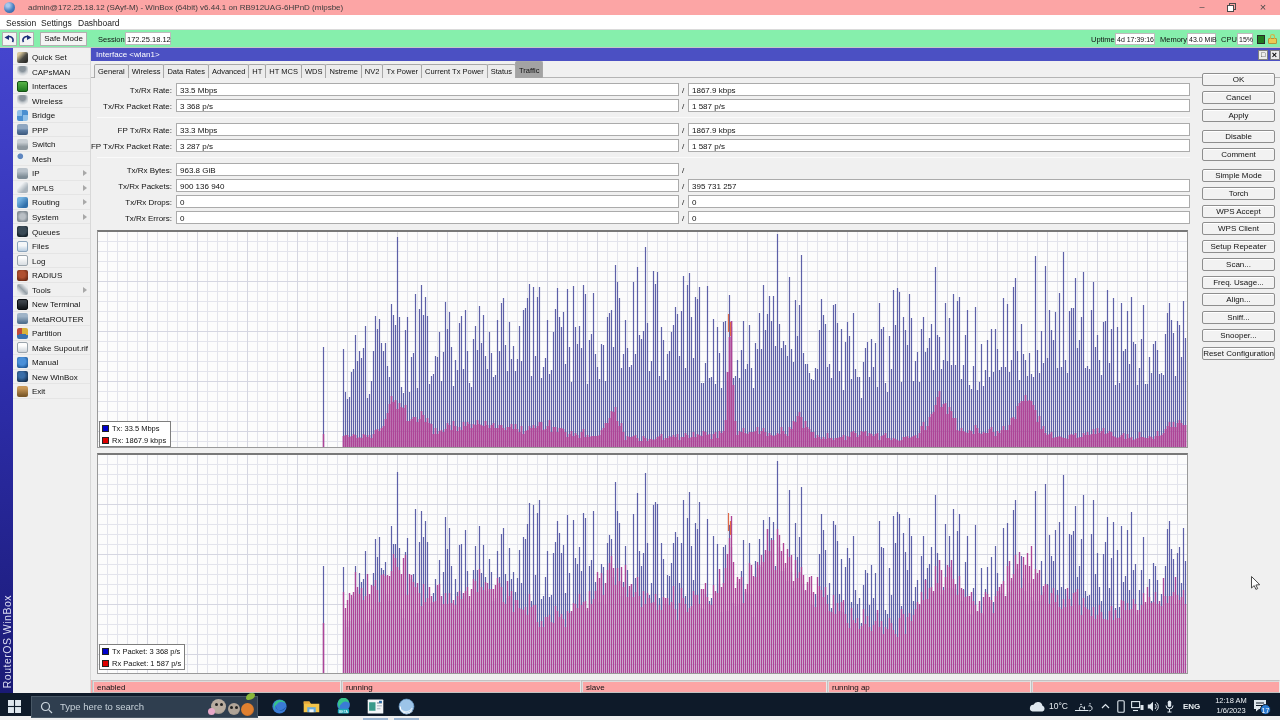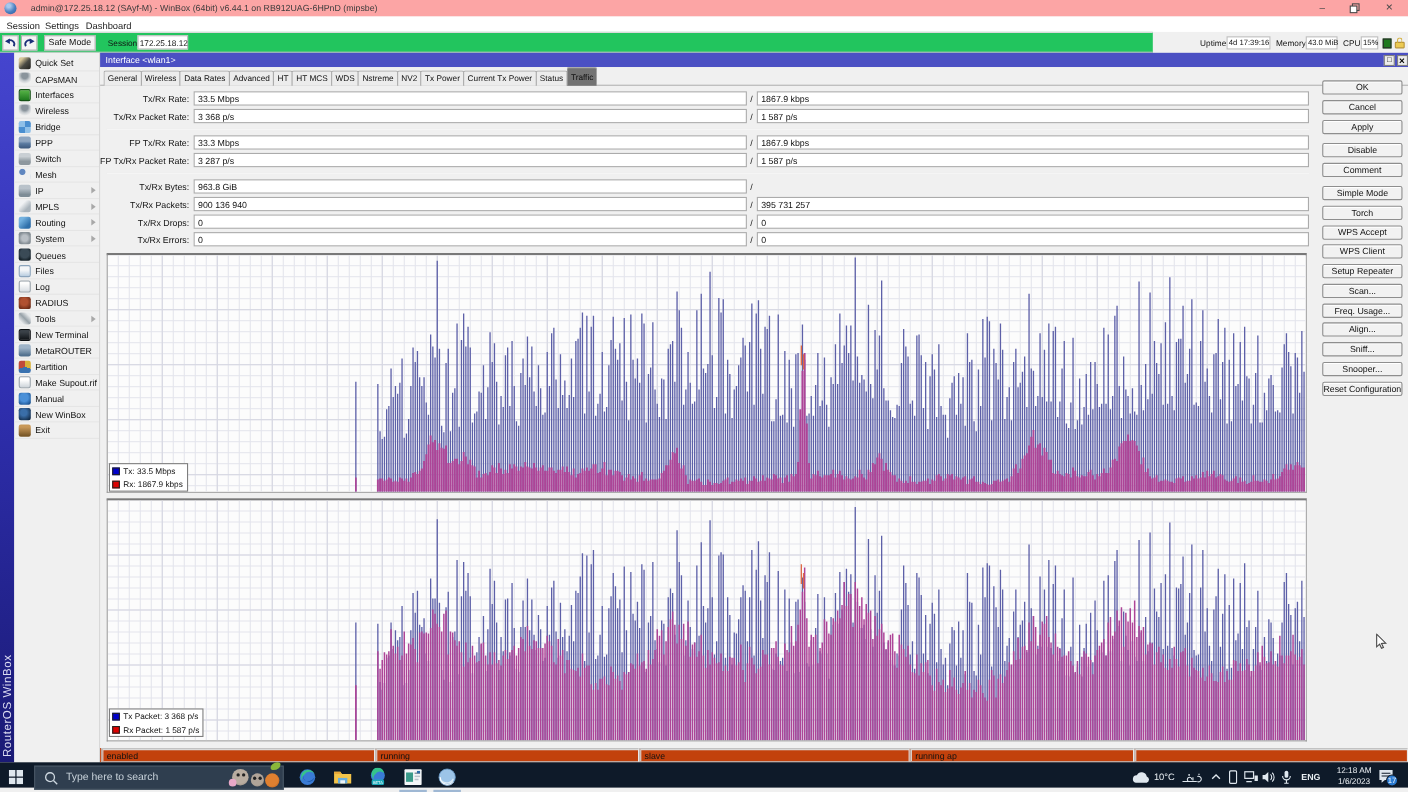--- a/index.html
+++ b/index.html
@@ -6,21 +6,21 @@
 
 #tbar{position:absolute;left:0;top:0;width:1280px;height:15px;background:#fca5a5}
 #tbar .ttl{position:absolute;left:28px;top:3px;color:#3c3c3c;font-size:8px}
 #globe{position:absolute;left:4px;top:2px;width:11px;height:11px;border-radius:50%;
  background:radial-gradient(circle at 35% 30%,#a8c8ec 15%,#4a7fc0 55%,#2a5a9a)}
 .wc{position:absolute;top:2px;width:14px;height:11px;color:#4a4a4a;font-size:9px;text-align:center;line-height:11px}
 
 #menu{position:absolute;left:0;top:15px;width:1280px;height:14px;background:#fff;color:#1a1a1a;font-size:8.5px}
 #menu span{position:absolute;top:3px}
 
-#tool{position:absolute;left:0;top:29px;width:1048px;height:19px;background:#22c55e;border-top:1px solid #dadada;border-bottom:1px solid #c6c6c6}
+#tool{position:absolute;left:0;top:29px;width:1280px;height:19px;background:#86efac;border-top:1px solid #dadada;border-bottom:1px solid #c6c6c6}
 .tbtn{position:absolute;top:2px;height:14px;background:#f4f4f4;border:1px solid #b0b0b0;text-align:center;color:#111;font-size:8px;line-height:12px}
 .tfield{position:absolute;top:3px;height:12px;background:#fff;border:1px solid #bcbcbc;font-size:7px;padding:2px 0 0 1px;color:#111;white-space:nowrap}
 .tlab{position:absolute;top:5px;color:#111;font-size:7.5px}
 
 #stripe{position:absolute;left:0;top:48px;width:13px;height:645px;background:linear-gradient(180deg,#4545ce 0%,#3030b2 45%,#1a1a75 100%)}
 #stripe span{position:absolute;bottom:5px;left:1px;writing-mode:vertical-rl;transform:rotate(180deg);color:#dcdcf2;font-size:10.5px;letter-spacing:.5px}
 
 #side{position:absolute;left:13px;top:48px;width:78px;height:645px;background:#f0f0f0;border-right:1px solid #d8d8d8}
 .sit{position:absolute;left:0;width:77px;height:14.5px;border-bottom:1px solid #e5e5e5;overflow:visible}
 .sic{position:absolute;left:4px;top:1.5px;width:11px;height:11px;border-radius:2px;display:block}
@@ -50,38 +50,38 @@
 .i-nwb{background:radial-gradient(circle at 42% 38%,#3a6ea8 30%,#122a46 85%)}
 .i-ext{background:linear-gradient(180deg,#c89858 20%,#7a5828 90%)}
 
 #wtitle{position:absolute;left:91px;top:48px;width:1189px;height:13px;background:#4b50c3;color:#fff;font-size:8px}
 #wtitle .t{position:absolute;left:5px;top:2px}
 .wtb{position:absolute;top:1.5px;width:10px;height:10px;background:#ececec;border:1px solid #808080;color:#000;
  font-size:7px;line-height:8px;text-align:center;font-weight:bold}
 #tabs{position:absolute;left:91px;top:61px;width:1189px;height:17px;background:#f0f0f0;border-bottom:1px solid #b4b4b4;white-space:nowrap;font-size:0;padding-left:3px}
 .tab{position:relative;display:inline-block;height:14px;margin-top:3px;padding:2px 3px 0 3px;background:#ececec;
  border:1px solid #a8a8a8;border-bottom:none;border-radius:2px 2px 0 0;margin-right:-1px;color:#111;vertical-align:top;font-size:7.5px}
-.tab.act{height:17px;margin-top:0;background:#737373;padding-top:4px;z-index:2}
+.tab.act{height:17px;margin-top:0;background:#a3a3a3;padding-top:4px;z-index:2}
 
 .frow{position:absolute;left:0;width:1280px;height:13px;font-size:8px}
 .flab{position:absolute;right:1108px;top:3px;color:#111;white-space:nowrap}
 .f1{position:absolute;left:176px;width:503px;height:13px;background:#fff;border:1px solid #ababab;padding:2px 0 0 3px;color:#111}
 .sl{position:absolute;left:682px;top:3px;color:#111}
 .f2{position:absolute;left:688px;width:502px;height:13px;background:#fff;border:1px solid #ababab;padding:2px 0 0 3px;color:#111}
 .gsep{position:absolute;left:97px;width:1093px;height:1px;background:#dcdcdc;border-bottom:1px solid #fafafa}
 
 .rbtn{position:absolute;left:1202px;width:73px;height:13px;background:#f2f2f2;border:1px solid #8e8e8e;border-radius:2px;
  text-align:center;line-height:11px;color:#111;box-shadow:inset 0 1px 0 #fff;font-size:8px;white-space:nowrap}
 
 .graph{position:absolute;left:97px;background:#fcfcfc;border:1px solid #9a9a9a;border-top:2px solid #787878}
 .legend{position:absolute;background:#fff;border:1px solid #7e7e7e;font-size:7.5px;color:#111;z-index:5}
 .legend .sq{display:inline-block;width:7px;height:7px;margin:0 3px -1px 2px;border:1px solid #222}
 .legend div{height:11px;line-height:11px;white-space:nowrap;margin-top:1px}
 
-#status{position:absolute;left:91px;top:680px;width:1189px;height:13px;background:#c2410c;font-size:8px}
+#status{position:absolute;left:91px;top:680px;width:1189px;height:13px;background:#fca5a5;font-size:8px}
 .scell{position:absolute;top:0;height:13px;border:1px solid #c2c2c2;border-right:1px solid #e8e8e8;
  box-shadow:inset 1px 1px 0 #dcdcdc;padding:2px 0 0 4px;color:#111}
 
 #task{position:absolute;left:0;top:693px;width:1280px;height:23px;background:#0e1a29;font-size:9.5px}
 #tsearch{position:absolute;left:31px;top:3px;width:227px;height:22px;background:#2f3e4f;border:1px solid #485765;color:#c8d2da}
 .tico{position:absolute;top:5px;width:17px;height:17px}
 .tray{position:absolute;top:0;height:27px;color:#e8eef2;font-size:8.5px;line-height:27px}
 #clock{position:absolute;left:1212px;top:3px;width:38px;color:#eef2f6;font-size:7.5px;text-align:center;line-height:10px}
 </style></head>
 <body>

